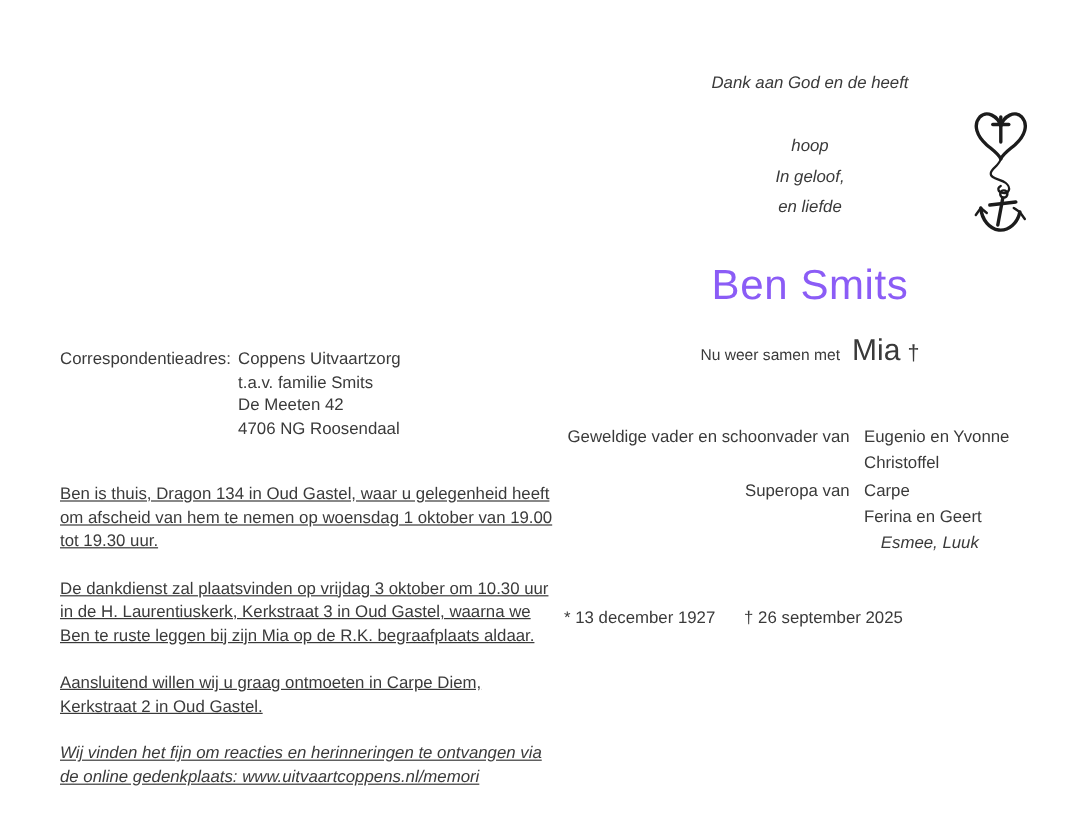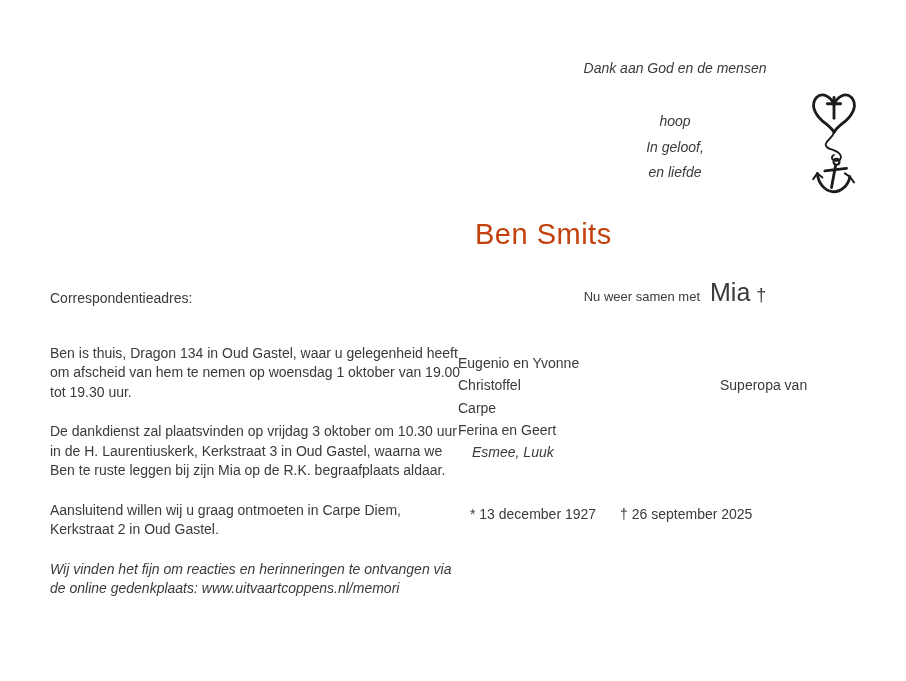--- a/index.html
+++ b/index.html
@@ -24,21 +24,21 @@
     font-size: 14px;
     line-height: 19.5px;
   }
   .address-block {
     display: flex;
     align-items: flex-start;
     margin-bottom: 35px;
   }
   .address-label { white-space: nowrap; margin-right: 6px; }
   .address-lines { display: flex; flex-direction: column; }
-  .left-panel p { margin-bottom: 20px; }
+  .left-panel p { margin-bottom: 20px; text-decoration: underline; }
   .closing { font-style: italic; }
 
   
   .dedication {
     position: absolute;
     left: 475px; top: 60px; width: 400px;
     text-align: center;
     font-style: italic;
     font-size: 14px;
   }
@@ -51,23 +51,24 @@
     line-height: 25.5px;
   }
   .symbol {
     position: absolute;
     left: 808px; top: 90px;
     width: 52px; height: 110px;
   }
   .deceased-name {
     position: absolute;
     left: 475px; top: 218px; width: 400px;
-    font-size: 29px;
+    text-align: center;
+    font-size: 35px;
     letter-spacing: 0.5px;
-    color: #c2410c;
+    color: #8b5cf6;
   }
   .reunion-line {
     position: absolute;
     left: 475px; top: 278px; width: 400px;
     text-align: center;
     font-size: 13px;
   }
   .reunion-line .big-name { font-size: 25px; margin-left: 10px; }
   .reunion-line .dagger { font-size: 18px; margin-left: 6px; }
 
@@ -94,29 +95,35 @@
 </style>
 </head>
 <body>
 
 <div class="card">
 
   <div class="left-panel">
 
     <div class="address-block">
       <span class="address-label">Correspondentieadres:</span>
+      <span class="address-lines">
+        <span>Coppens Uitvaartzorg</span>
+        <span>t.a.v. familie Smits</span>
+        <span>De Meeten 42</span>
+        <span>4706 NG Roosendaal</span>
+      </span>
     </div>
 
     <p>Ben is thuis, Dragon 134 in Oud Gastel, waar u gelegenheid heeft om afscheid van hem te nemen op woensdag 1 oktober van 19.00 tot 19.30 uur.</p>
     <p>De dankdienst zal plaatsvinden op vrijdag 3 oktober om 10.30 uur in de H. Laurentiuskerk, Kerkstraat 3 in Oud Gastel, waarna we Ben te ruste leggen bij zijn Mia op de R.K. begraafplaats aldaar.</p>
     <p>Aansluitend willen wij u graag ontmoeten in Carpe Diem, Kerkstraat 2 in Oud Gastel.</p>
     <p class="closing">Wij vinden het fijn om reacties en herinneringen te ontvangen via de online gedenkplaats: www.uitvaartcoppens.nl/memori</p>
   </div>
 
-  <div class="dedication">Dank aan God en de mensen</div>
+  <div class="dedication">Dank aan God en de heeft</div>
 
   <div class="motto">
     <div>hoop</div>
     <div>In geloof,</div>
     <div>en liefde</div>
   </div>
 
   <div class="symbol">
     <svg viewBox="0 0 60 132" width="52" height="110" aria-hidden="true">
       <g fill="none" stroke="#1c1c1c" stroke-linecap="round" stroke-linejoin="round">
@@ -143,20 +150,21 @@
     </svg>
   </div>
 
   <div class="deceased-name">Ben Smits</div>
 
   <div class="reunion-line">
     <span>Nu weer samen met</span><span class="big-name">Mia</span><span class="dagger">†</span>
   </div>
 
   <div class="family-block">
+    <span class="family-label">Geweldige vader en schoonvader van</span>
     <span class="family-value">Eugenio en Yvonne</span>
 
     <span class="family-label"></span>
     <span class="family-value">Christoffel</span>
 
     <span class="family-label">Superopa van</span>
     <span class="family-value">Carpe</span>
 
     <span class="family-label"></span>
     <span class="family-value">Ferina en Geert</span>

